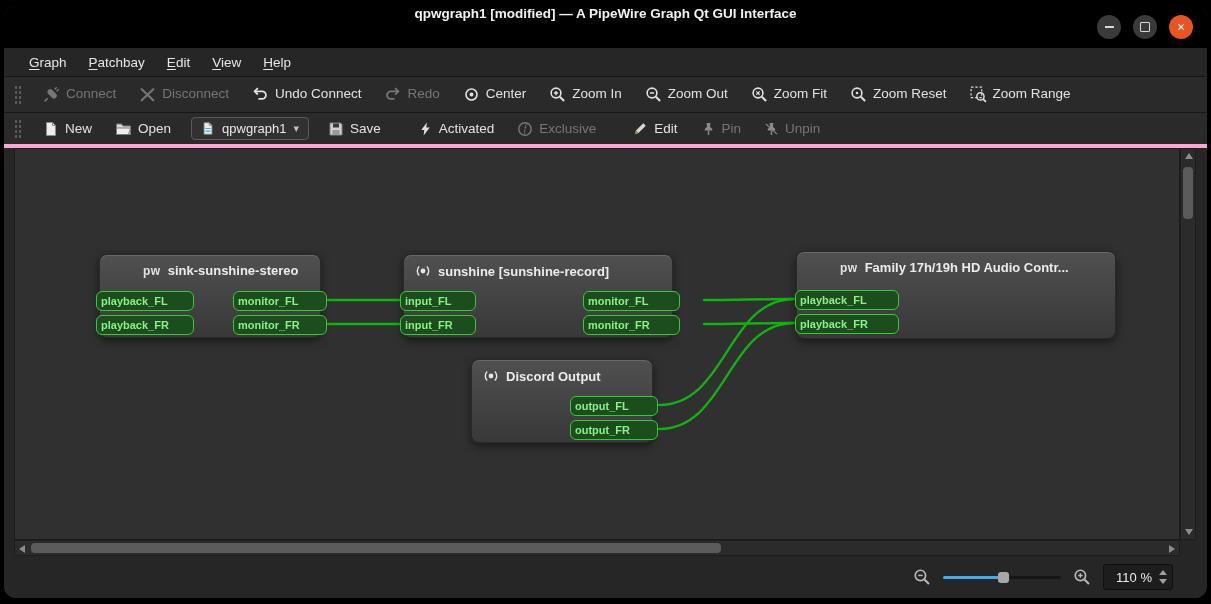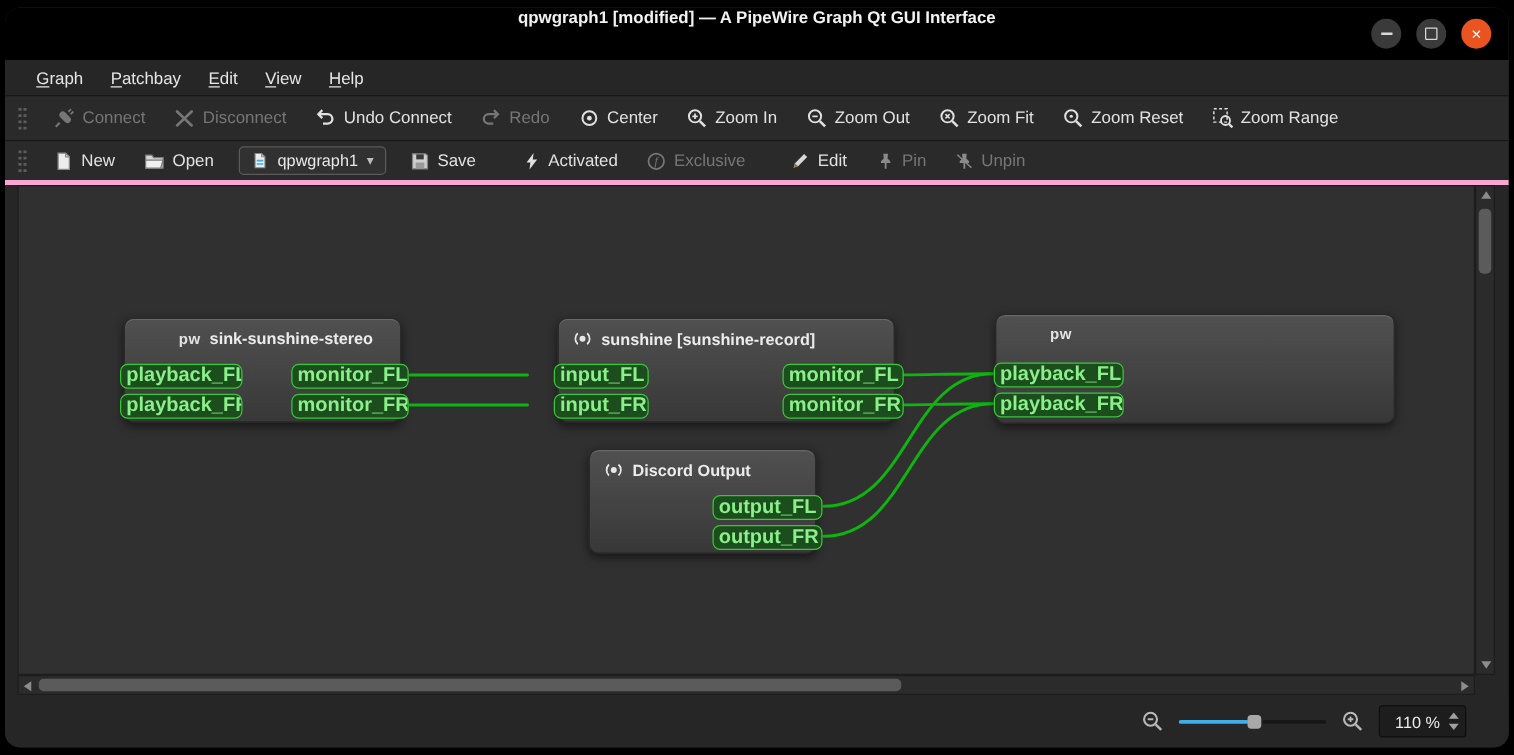--- a/index.html
+++ b/index.html
@@ -40,21 +40,21 @@
   .canvas{position:absolute;left:10px;top:142px;width:1166px;height:392px;background:#303030;
     border:1px solid #1d1d1d;box-sizing:border-box;overflow:hidden;}
   .cables{position:absolute;left:0;top:0;z-index:1;}
   .node{position:absolute;border-radius:8px;background:linear-gradient(180deg,#505050,#383838);
     border:1px solid #292929;box-shadow:0 3px 8px rgba(0,0,0,.5),inset 0 1px 0 rgba(255,255,255,.14);
     box-sizing:border-box;z-index:2;}
   .node-header{display:flex;align-items:center;gap:7px;padding:8px 12px 0 11px;
     color:#ececec;font-weight:bold;font-size:13px;white-space:nowrap;overflow:hidden;}
   .pw-glyph{font-size:12px;font-weight:bold;color:#e2e2e2;letter-spacing:.5px;padding-left:32px;}
   .port{position:absolute;height:20px;box-sizing:border-box;border:1px solid #39c839;
-    border-radius:6px;background:#1c4d1c;color:#8af08a;font-size:16px;font-weight:bold;
+    border-radius:6px;background:#1c4d1c;color:#8af08a;font-size:11px;font-weight:bold;
     line-height:18px;text-align:left;padding:0 4px;z-index:3;white-space:nowrap;overflow:hidden;}
   
   .vscroll{position:absolute;left:1176px;top:142px;width:16px;height:392px;background:#2b2b2b;
     border:1px solid #1d1d1d;box-sizing:border-box;}
   .hscroll{position:absolute;left:10px;top:534px;width:1166px;height:16px;background:#2b2b2b;
     border:1px solid #1d1d1d;box-sizing:border-box;}
   .thumb-v{position:absolute;left:2px;top:18px;width:10px;height:52px;background:#5b5b5b;border-radius:4px;}
   .thumb-h{position:absolute;left:16px;top:2px;width:690px;height:10px;background:#5b5b5b;border-radius:4px;}
   .tri{width:0;height:0;position:absolute;}
   .tri.up{left:4px;top:4px;border-left:4px solid transparent;border-right:4px solid transparent;border-bottom:6px solid #8c8c8c;}
@@ -287,38 +287,39 @@
       <div class="node-header">
         <span class="pw-glyph">pw</span>
         <span>sink-sunshine-stereo</span>
       </div>
       <span class="port" style="left:-4px;top:36px;width:98px;">playback_FL</span>
       <span class="port" style="left:-4px;top:60px;width:98px;">playback_FR</span>
       <span class="port" style="right:-7px;top:36px;width:94px;">monitor_FL</span>
       <span class="port" style="right:-7px;top:60px;width:94px;">monitor_FR</span>
     </div>
 
-    <div class="node" style="left:431px;top:105px;width:270px;height:84px;">
+    <div class="node" style="left:388px;top:105px;width:270px;height:84px;">
       <div class="node-header">
         <svg width="16" height="16" viewBox="0 0 16 16">
             <path d="M4.2 3.6a6 6 0 0 0 0 8.8" fill="none" stroke="#e6e6e6" stroke-width="1.4"></path>
             <path d="M11.8 3.6a6 6 0 0 1 0 8.8" fill="none" stroke="#e6e6e6" stroke-width="1.4"></path>
             <circle cx="8" cy="8" r="2.4" fill="#e6e6e6"></circle>
           </svg>
         <span>sunshine [sunshine-record]</span>
       </div>
       <span class="port" style="left:-4px;top:36px;width:76px;">input_FL</span>
       <span class="port" style="left:-4px;top:60px;width:76px;">input_FR</span>
       <span class="port" style="right:-8px;top:36px;width:97px;">monitor_FL</span>
       <span class="port" style="right:-8px;top:60px;width:97px;">monitor_FR</span>
     </div>
 
     <div class="node" style="left:781px;top:102px;width:320px;height:88px;">
       <div class="node-header">
         <span class="pw-glyph">pw</span>
+        <span>Family 17h/19h HD Audio Contr...</span>
       </div>
       <span class="port" style="left:-2px;top:38px;width:104px;">playback_FL</span>
       <span class="port" style="left:-2px;top:62px;width:104px;">playback_FR</span>
     </div>
 
     <div class="node" style="left:456px;top:210px;width:182px;height:84px;">
       <div class="node-header">
         <svg width="16" height="16" viewBox="0 0 16 16">
             <path d="M4.2 3.6a6 6 0 0 0 0 8.8" fill="none" stroke="#e6e6e6" stroke-width="1.4"></path>
             <path d="M11.8 3.6a6 6 0 0 1 0 8.8" fill="none" stroke="#e6e6e6" stroke-width="1.4"></path>

